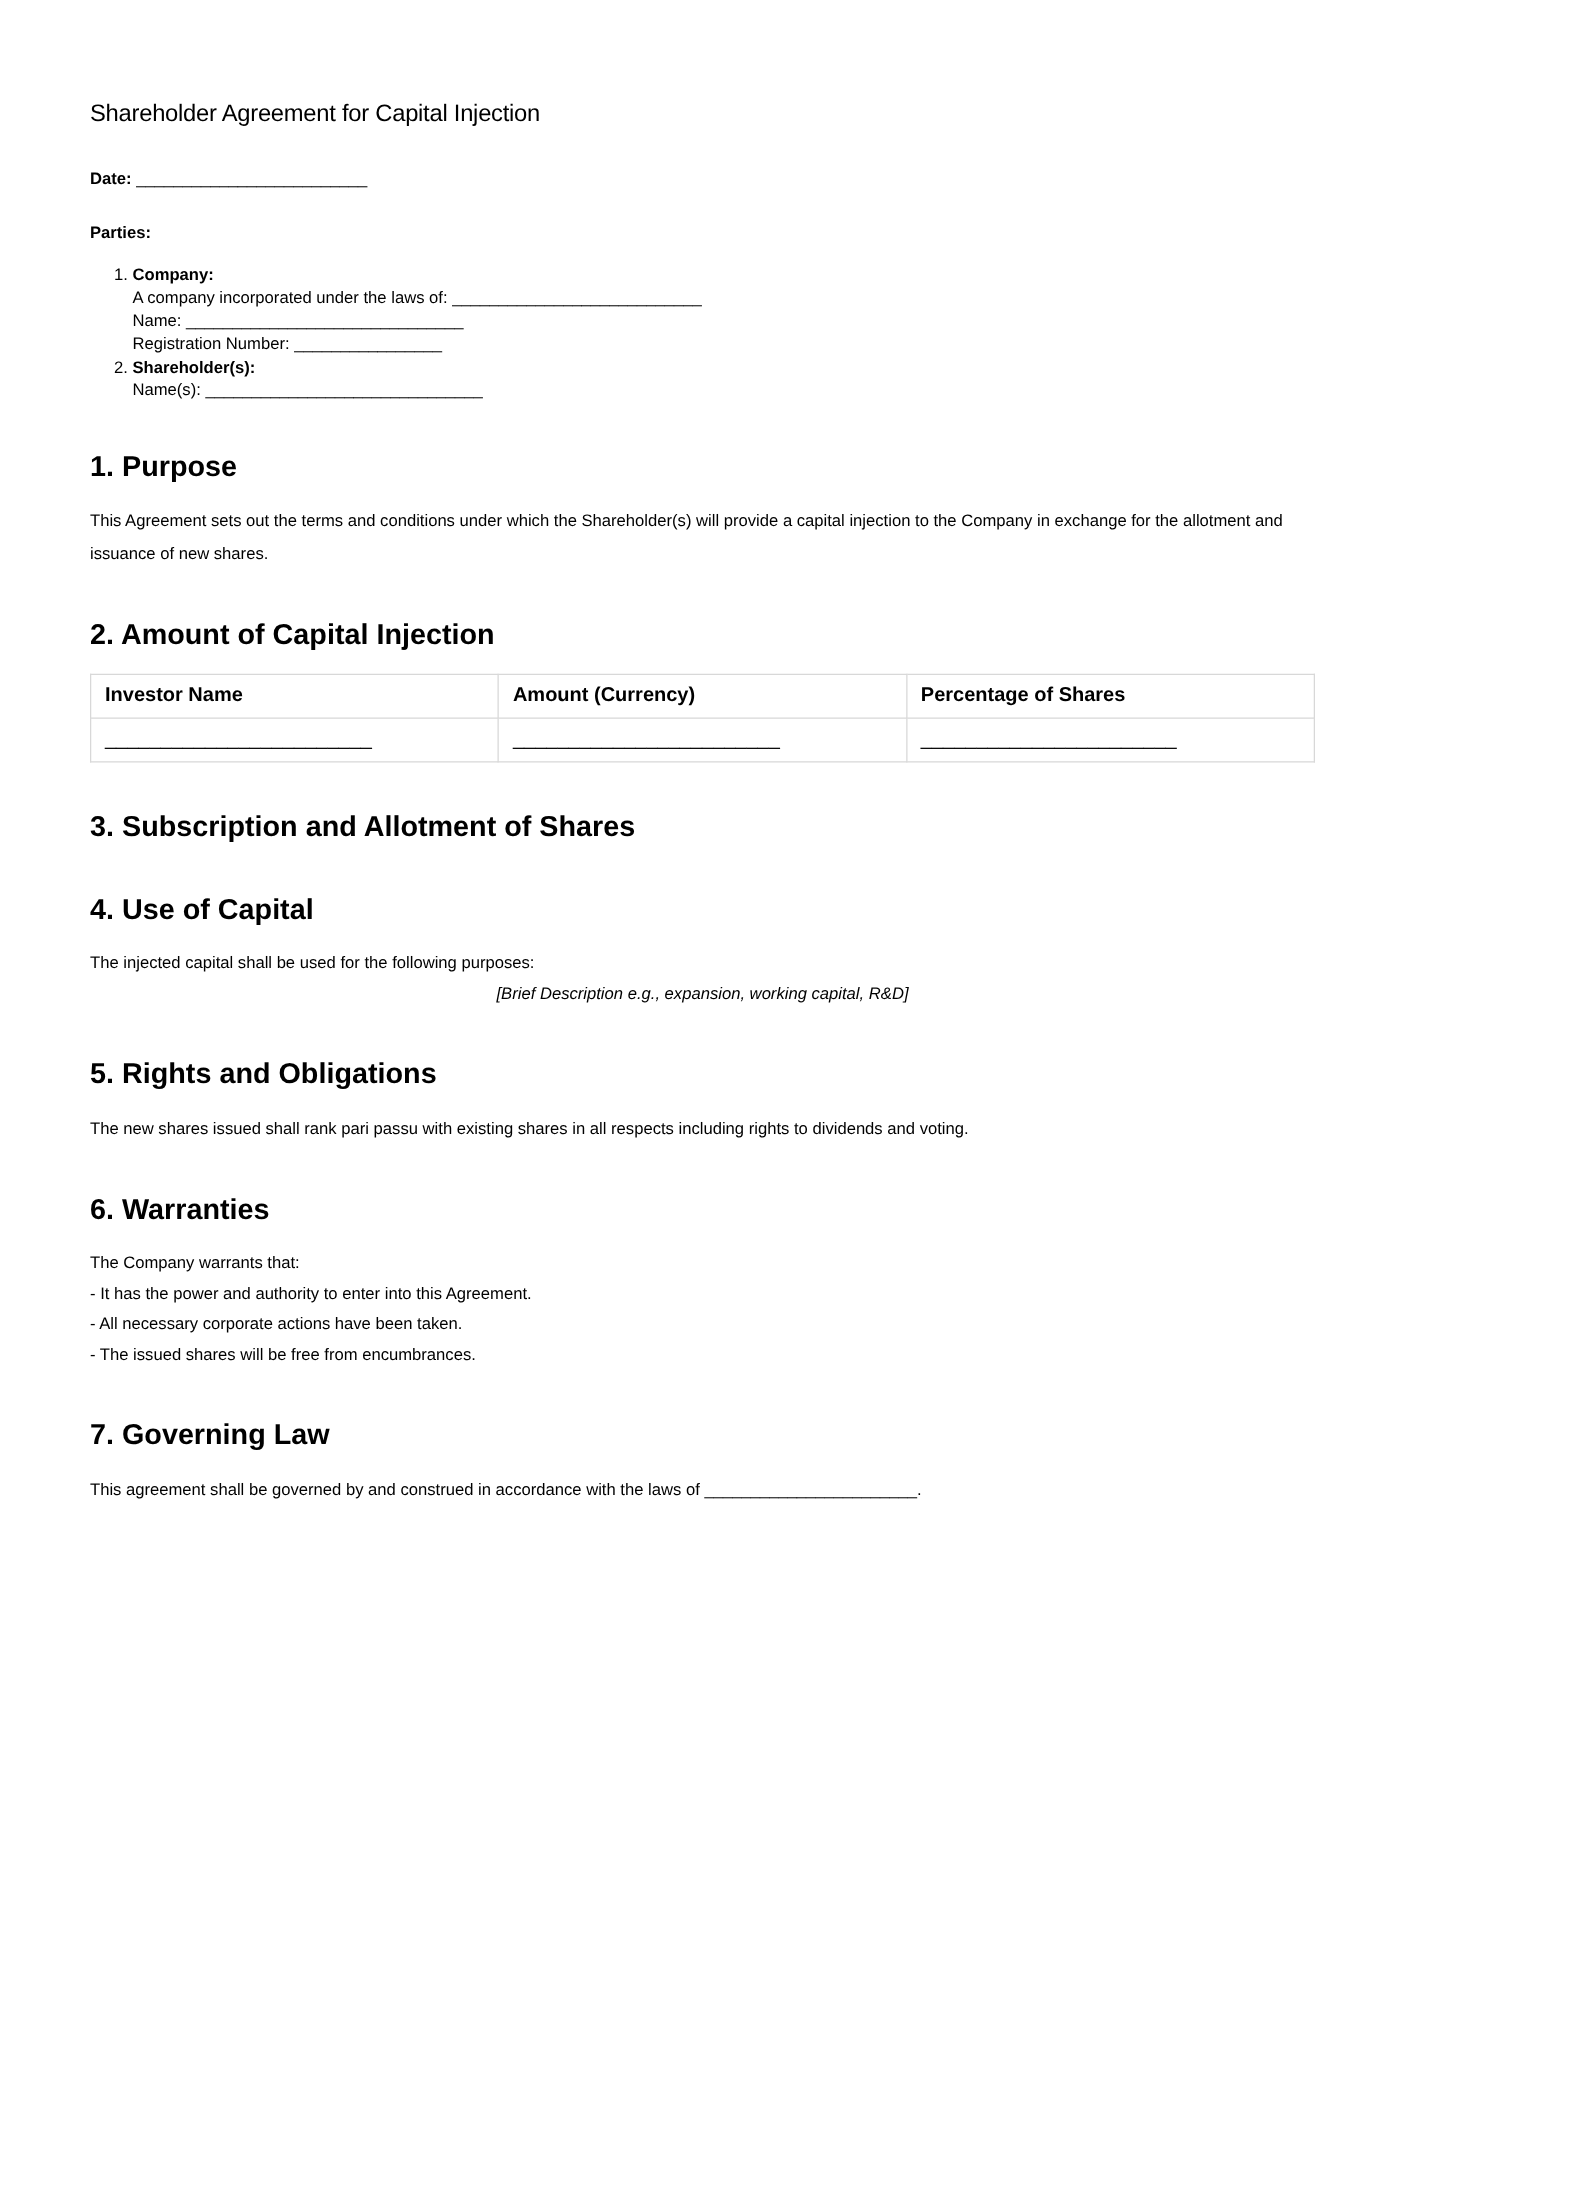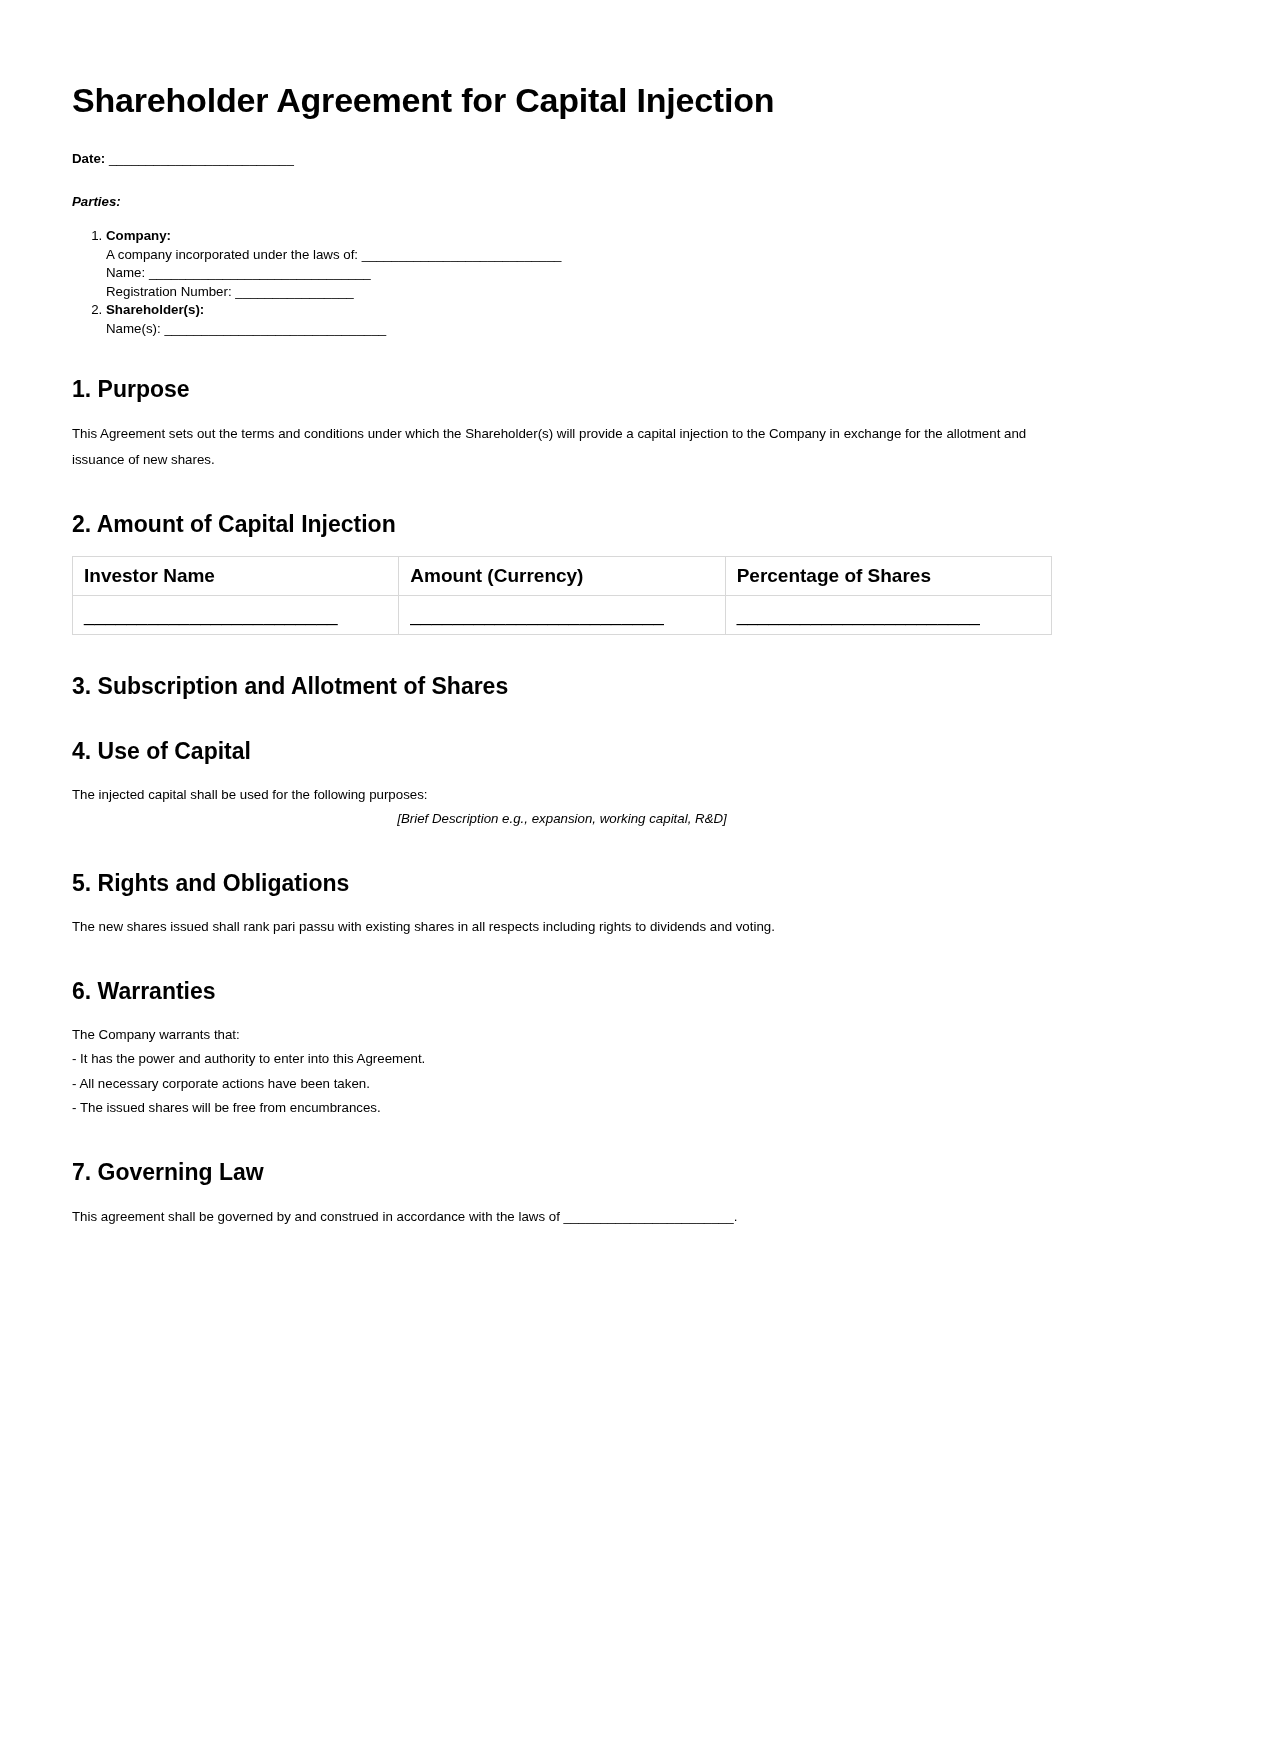--- a/index.html
+++ b/index.html
@@ -14,36 +14,35 @@
     font-family: "Liberation Sans", "DejaVu Sans", sans-serif;
     font-size: 13.3px;
     -webkit-font-smoothing: antialiased;
   }
   .content {
     box-sizing: content-box;
     width: 980px;
     padding: 82px 0 0 72px;
   }
   h1.doc-title {
-    font-size: 34px;
-    font-weight: bold;
+    font-size: 19px;
+    font-weight: normal;
     line-height: 1.1;
     margin: 0 0 30px 0;
     letter-spacing: -0.2px;
   }
   .kv-line {
     margin: 0 0 24px 0;
     line-height: 19px;
   }
   .kv-line .label-bold { font-weight: bold; }
   .parties-label {
     font-weight: bold;
     margin: 0 0 16px 0;
     line-height: 19px;
-    font-style: italic;
   }
   ol.parties-list {
     margin: 0 0 0 0;
     padding: 0 0 0 34px;
     line-height: 18.5px;
   }
   ol.parties-list li { margin: 0; }
   .party-heading { font-weight: bold; }
   .party-line { line-height: 18.5px; }
   h2.section-heading {
@@ -70,21 +69,21 @@
     width: 100%;
     border-collapse: collapse;
     margin: 2px 0 10px 0;
   }
   table.capital-table th,
   table.capital-table td {
     border: 1px solid #d8d8d8;
     text-align: left;
     vertical-align: middle;
     padding: 8px 11px;
-    font-size: 19px;
+    font-size: 16px;
     height: 17px;
   }
   table.capital-table th { font-weight: bold; }
   table.capital-table col { width: 33.33%; }
 </style>
 </head>
 <body>
 
 <div class="content">
 

